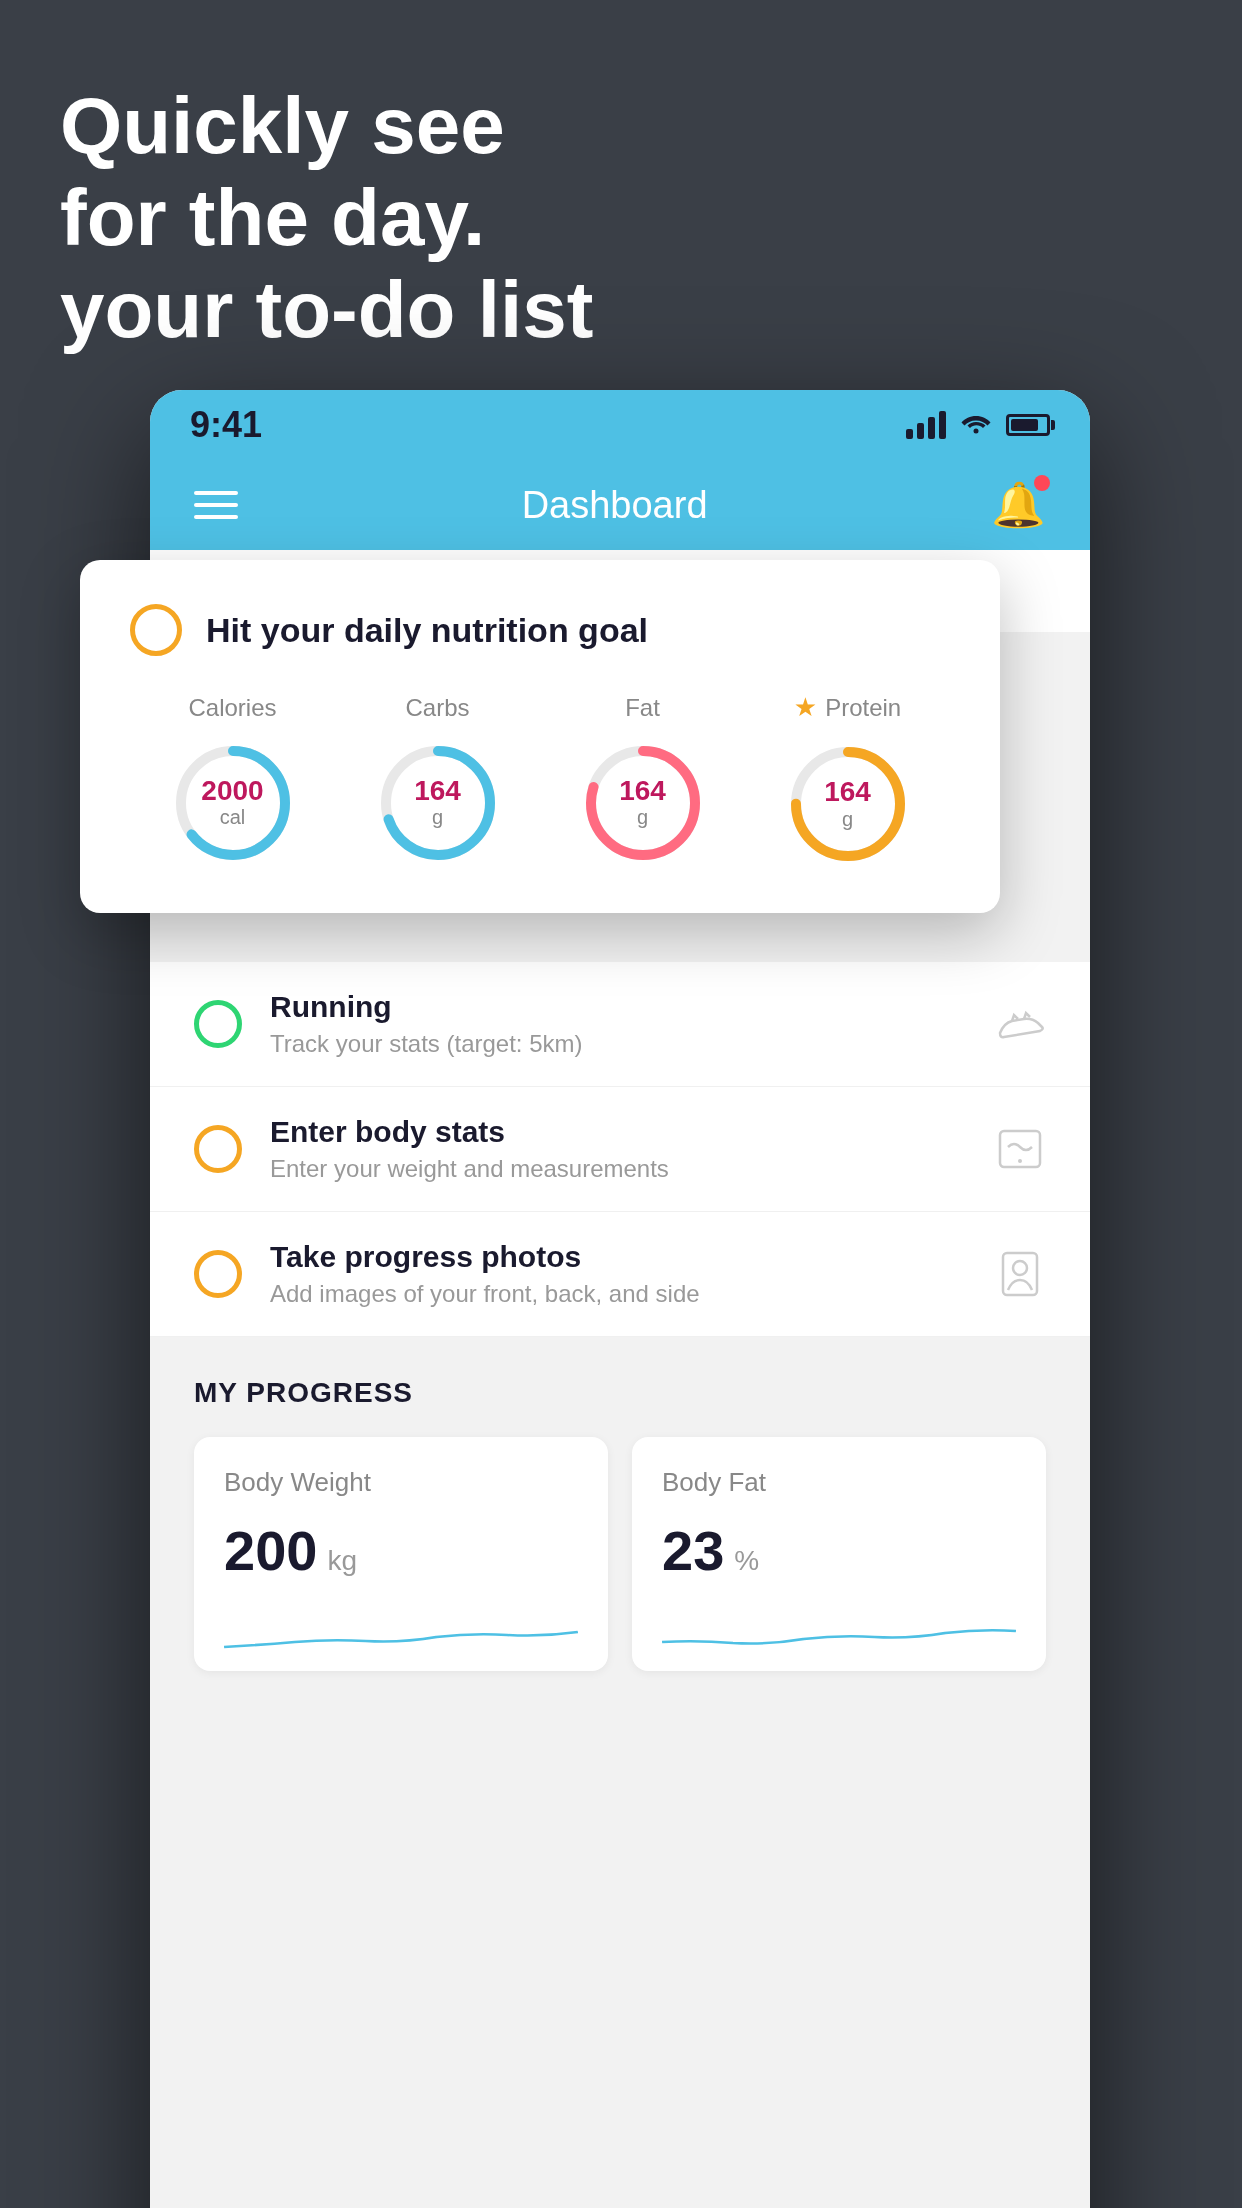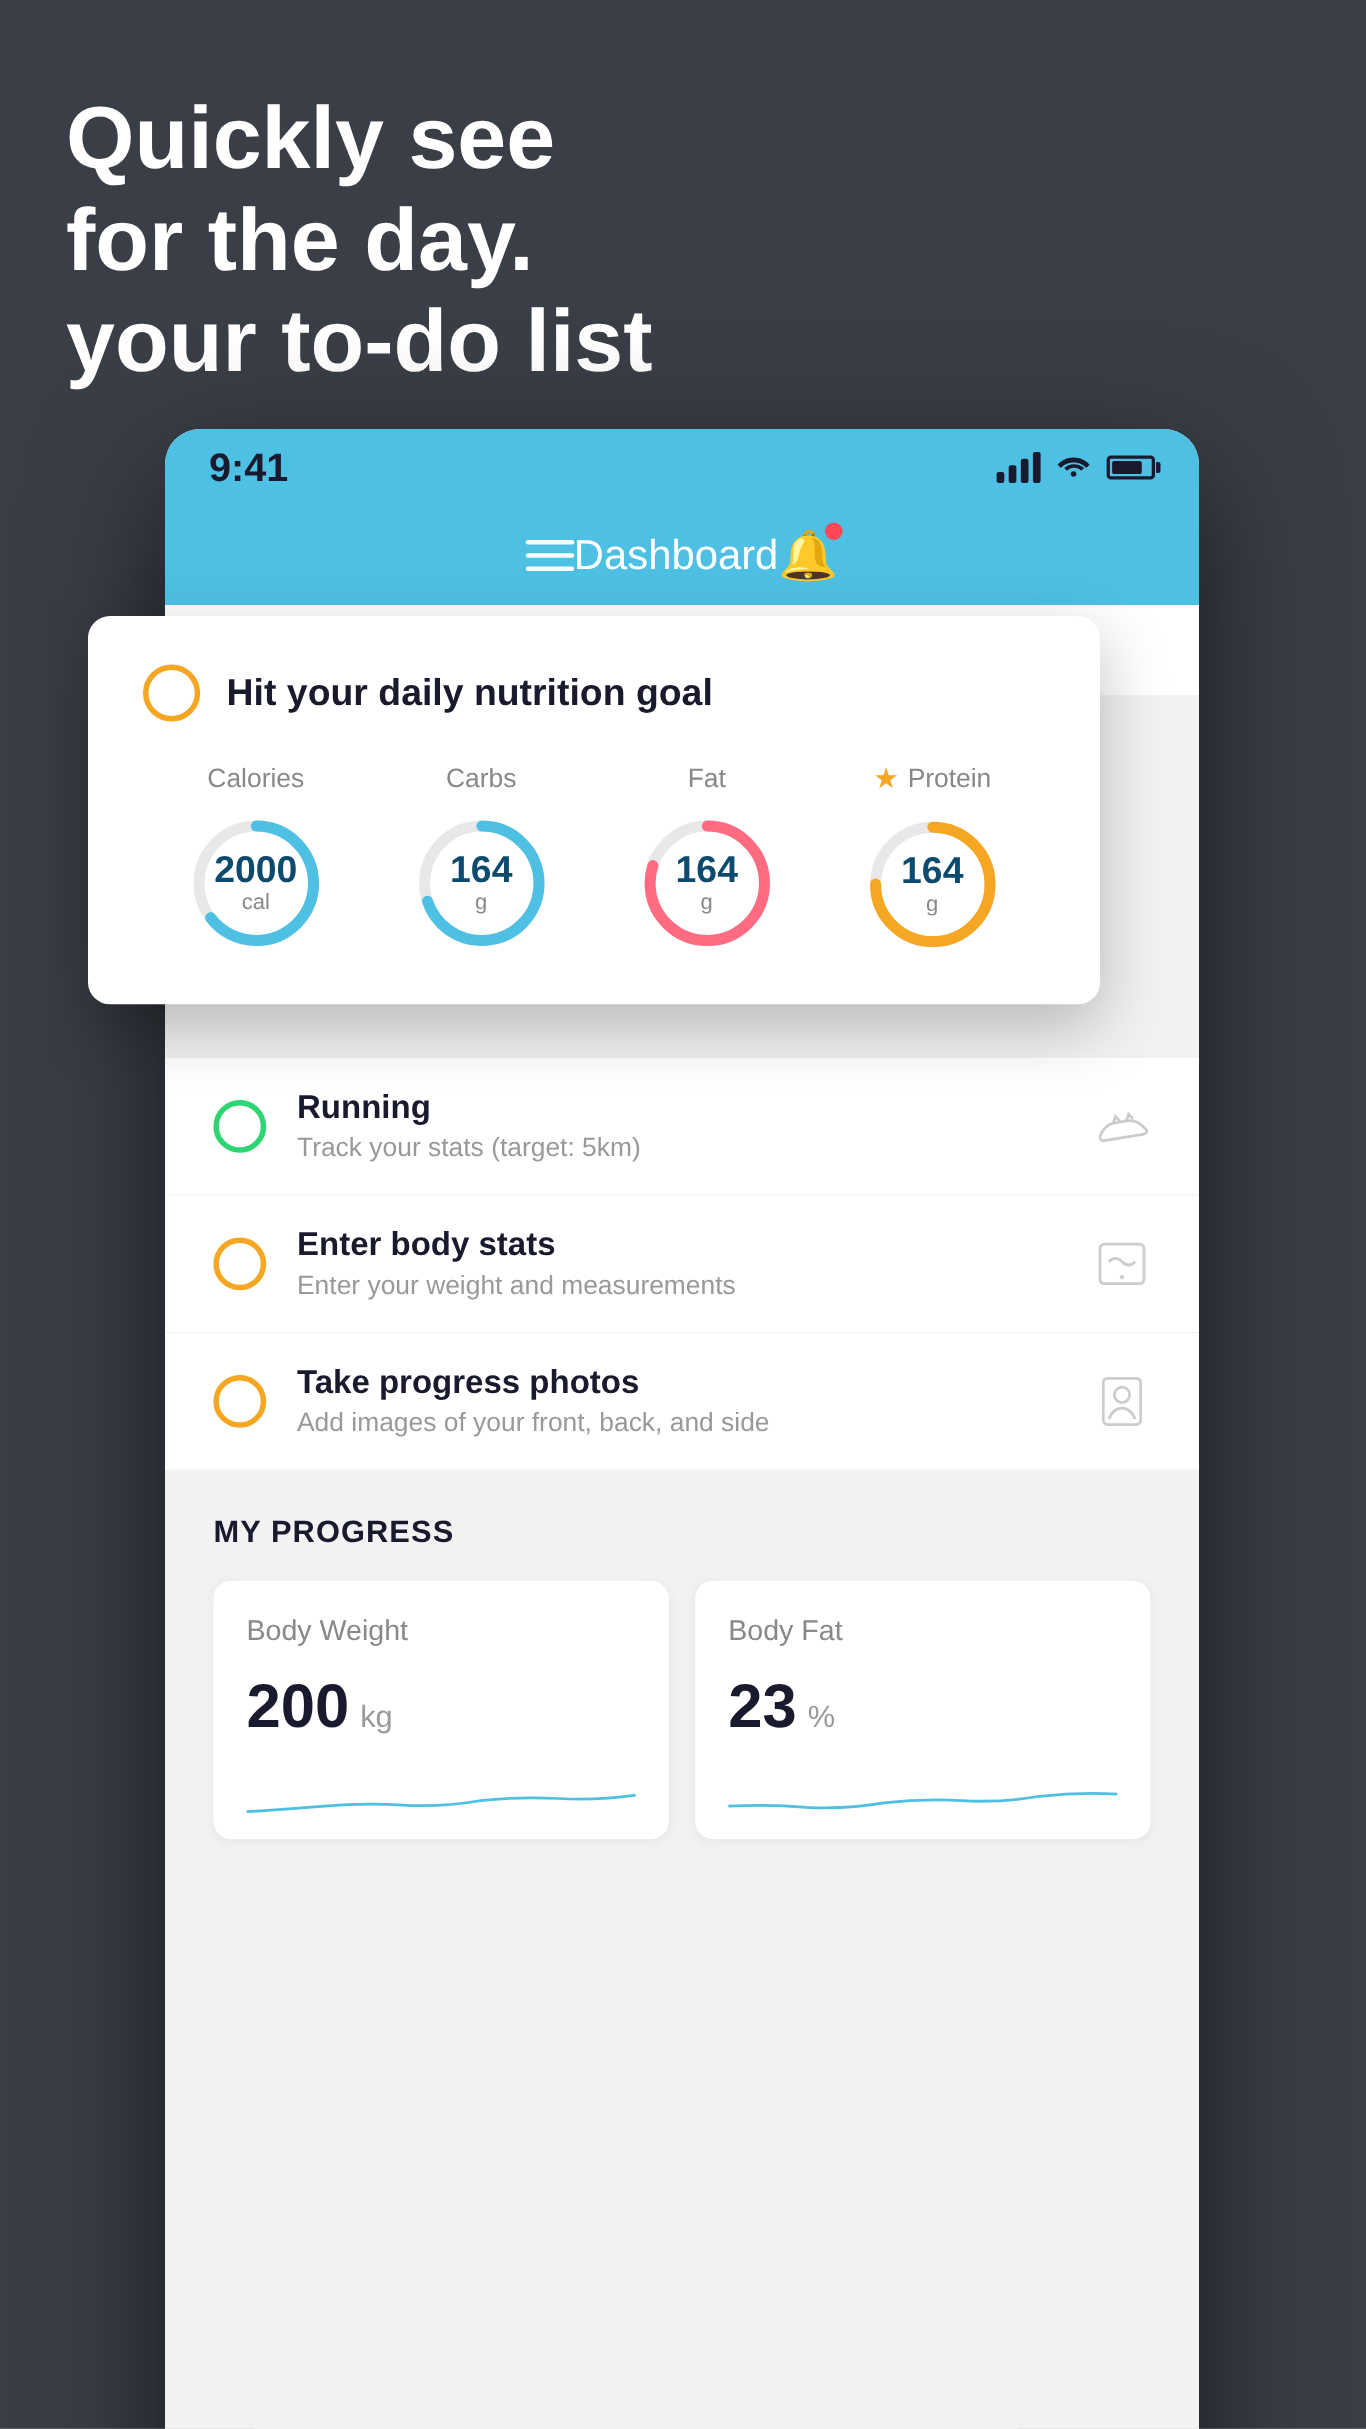--- a/index.html
+++ b/index.html
@@ -110,21 +110,21 @@
       background: #1a1a2e;
       border-radius: 2px;
     }
 
     
     .nav-bar {
       background: #4ec0e4;
       height: 90px;
       display: flex;
       align-items: center;
-      justify-content: center;
+      justify-content: space-between;
       padding: 0 44px;
     }
 
     .hamburger {
       display: flex;
       flex-direction: column;
       gap: 8px;
       cursor: pointer;
     }
     .hamburger span {
@@ -246,23 +246,23 @@
 
     .donut-center {
       position: absolute;
       top: 50%;
       left: 50%;
       transform: translate(-50%, -50%);
       text-align: center;
     }
 
     .donut-value {
-      font-size: 34px;
+      font-size: 28px;
       font-weight: 700;
-      color: #0c4a6e;
+      color: #be185d;
       line-height: 1.1;
     }
 
     .donut-unit {
       font-size: 20px;
       color: #888;
     }
 
     
     .todo-list {

